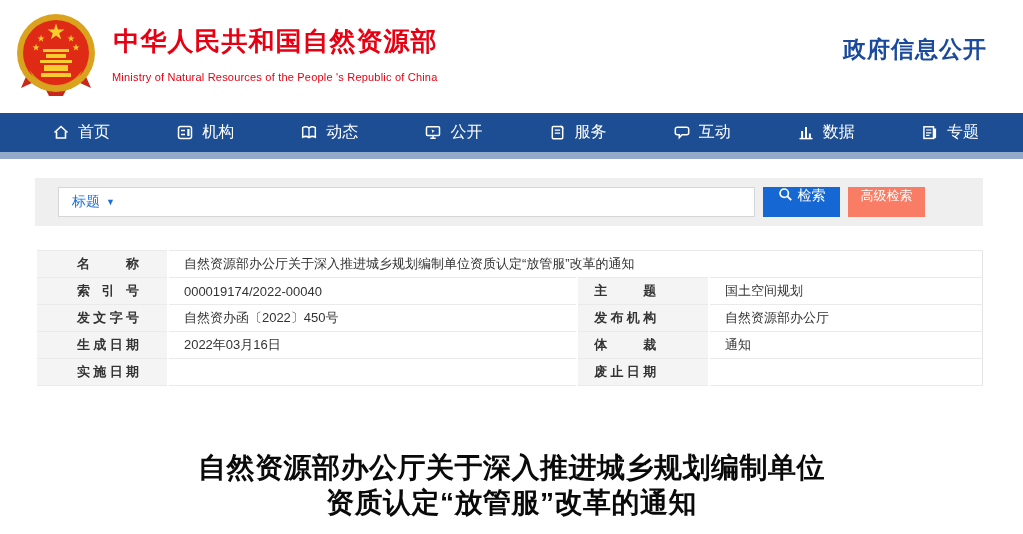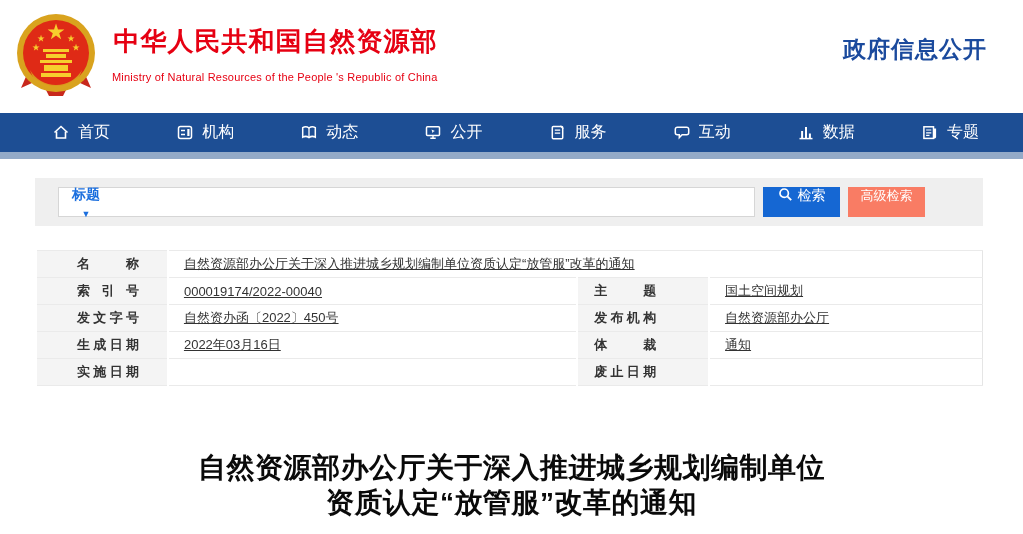--- a/index.html
+++ b/index.html
@@ -21,30 +21,30 @@
               text-decoration:none; cursor:pointer; white-space:nowrap; }
   .nav-item svg { display:block; }
   .nav-strip { height:7px; background:#93aac8; }
 
   
   .search-wrap { margin:19px 40px 0 35px; width:948px; height:48px; background:#efefef;
                  display:flex; align-items:center; padding-left:23px; }
   .search-input { width:697px; height:30px; background:#fff; border:1px solid #d6d6d6;
                   display:flex; align-items:center; padding-left:13px; cursor:text; }
   .field-select { display:flex; align-items:center; gap:6px; color:#1a6ede;
-                  font-size:14px; font-weight:bold; cursor:pointer;flex-direction:column; }
+                  font-size:14px; font-weight:normal; cursor:pointer; }
   .caret { font-size:9px; line-height:1; }
   .btn { height:30px; width:77px; border:none; color:#fff; display:flex; align-items:flex-start;
          justify-content:center; gap:5px; cursor:pointer; font-family:inherit; }
   .btn-search { background:#1567d3; font-size:14px; margin-left:8px; }
   .btn-adv { background:#f97c64; font-size:13px; margin-left:8px; }
 
   
   .meta { margin:24px 35px 0; width:948px; border-collapse:collapse; font-size:13px; color:#333;
-          border:1px solid #e5e5e5;text-decoration:underline; }
+          border:1px solid #e5e5e5; }
   .meta td { height:27px; border-top:1px solid #eaeaea; border-bottom:1px solid #eaeaea; }
   .meta td.lbl { background:#f4f4f4; font-weight:bold; padding-left:40px;
                  border-left:2px solid #fff; border-right:2px solid #fff; }
   .meta td.lbl2 { padding-left:16px; }
   .meta td.lbl .jt { display:inline-block; width:62px; text-align:justify; text-align-last:justify; }
   .meta td.val { background:#fff; padding-left:15px; }
   .c-l1 { width:132px; } .c-v1 { width:410px; } .c-l2 { width:132px; } .c-v2 { width:274px; }
 
   
   .doc-title { margin:64px auto 0; width:23.4em; font-size:28px; font-weight:bold;

